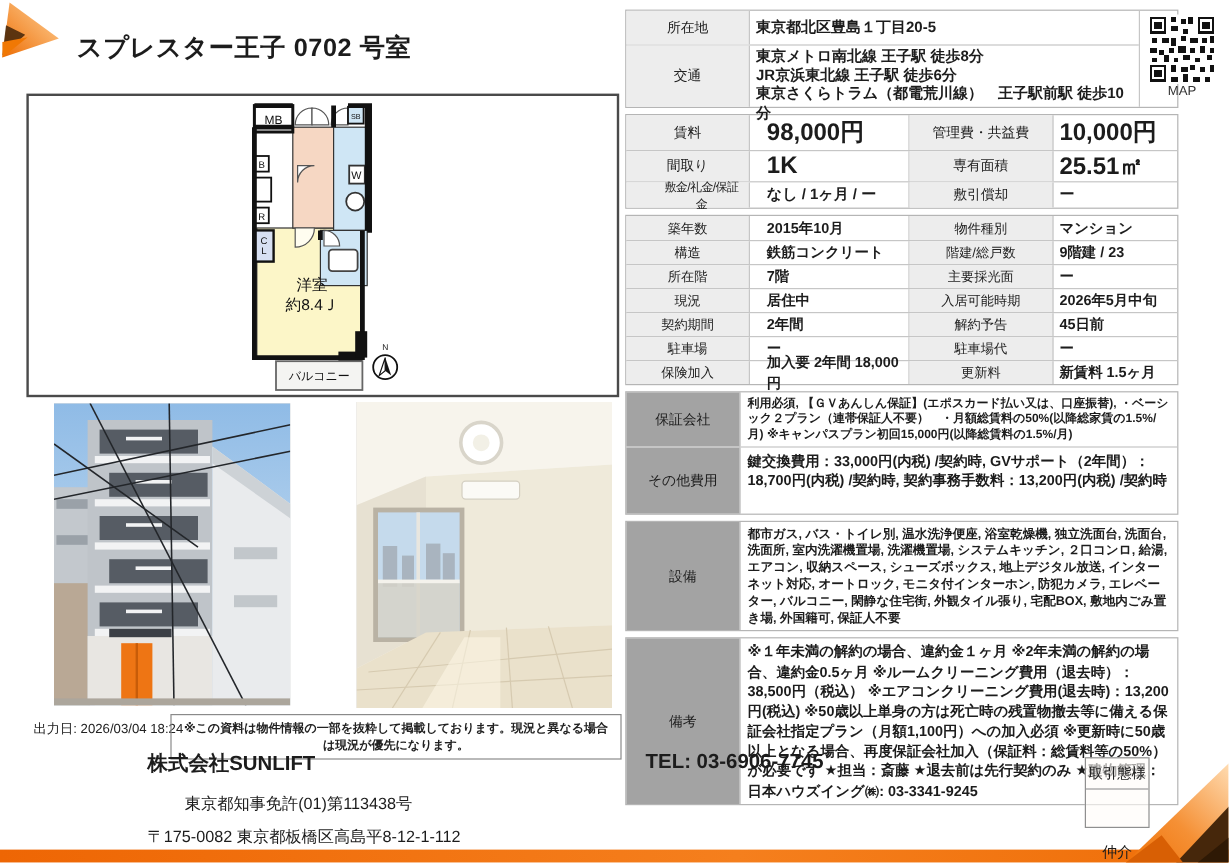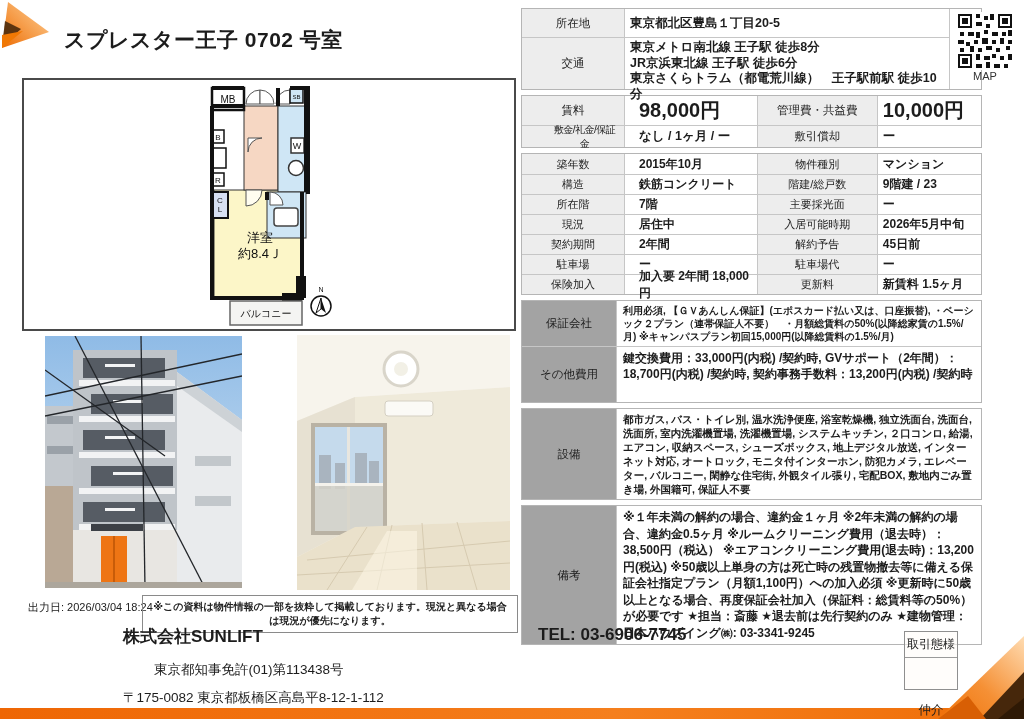--- a/index.html
+++ b/index.html
@@ -310,20 +310,26 @@
       </div>
     </div>
 
     <div class="tgroup">
       <div class="trow row-hl1">
         <div class="tcell tlabel w-l1">賃料</div>
         <div class="tcell tval val-xl w-v1">98,000円</div>
         <div class="tcell tlabel w-l2">管理費・共益費</div>
         <div class="tcell tval val-xl w-v2">10,000円</div>
       </div>
+      <div class="trow row-hl2">
+        <div class="tcell tlabel w-l1">間取り</div>
+        <div class="tcell tval val-xl w-v1">1K</div>
+        <div class="tcell tlabel w-l2">専有面積</div>
+        <div class="tcell tval val-xl w-v2">25.51㎡</div>
+      </div>
       <div class="trow row-hl3">
         <div class="tcell tlabel w-l1 label-sm">敷金/礼金/保証金</div>
         <div class="tcell tval w-v1">なし / 1ヶ月 / ー</div>
         <div class="tcell tlabel w-l2">敷引償却</div>
         <div class="tcell tval w-v2">ー</div>
       </div>
     </div>
 
     <div class="tgroup">
       <div class="trow row-d">

